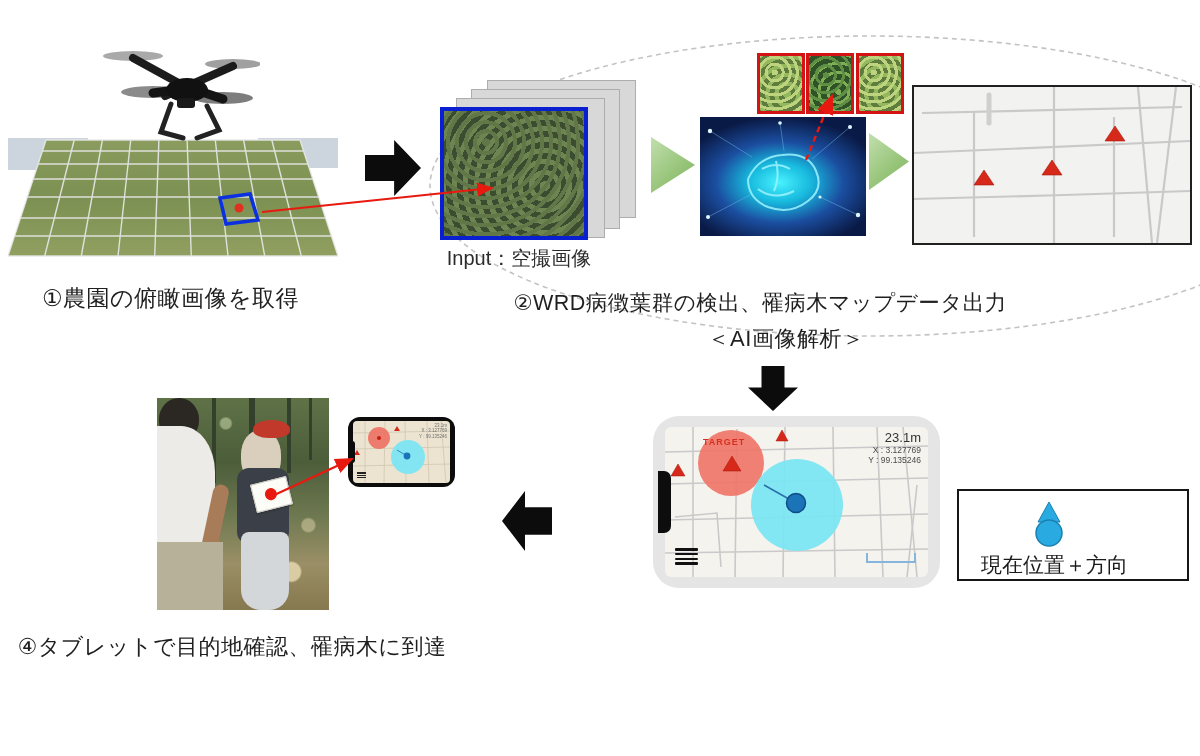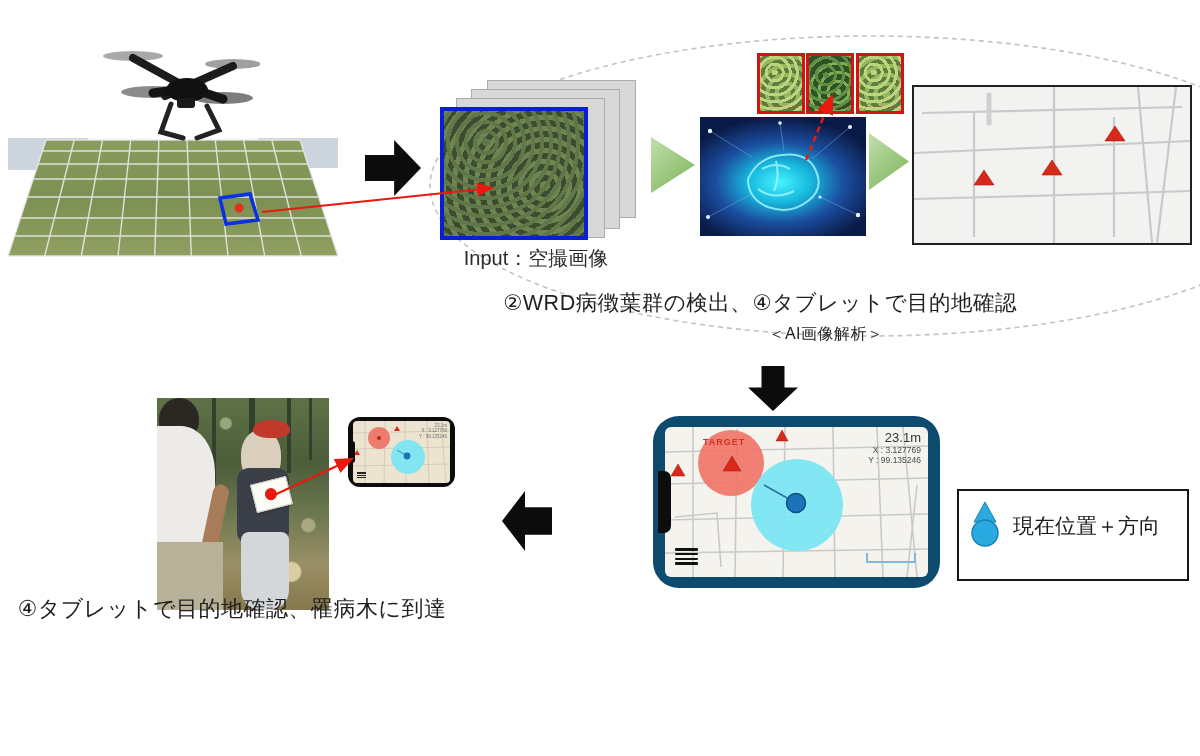--- a/index.html
+++ b/index.html
@@ -39,21 +39,21 @@
 
   .brain{position:absolute;left:700px;top:117px;width:166px;height:119px;
     background:radial-gradient(ellipse 62% 55% at 48% 55%, #48f2ff 0%, #17b9dd 30%, #1b4ea0 62%, #0a1a46 100%);}
 
   .gtri{position:absolute;clip-path:polygon(0 0,100% 50%,0 100%);
     background:linear-gradient(135deg,#c2dfae 0%,#96c478 60%,#7fae62 100%);}
 
   .outmap{position:absolute;left:912px;top:85px;width:276px;height:156px;background:#f2f2f0;border:2px solid #202020;}
 
   
-  .phone{position:absolute;left:653px;top:416px;width:287px;height:172px;background:#0c4a6e;border-radius:26px;}
+  .phone{position:absolute;left:653px;top:416px;width:287px;height:172px;background:#e5e5e5;border-radius:26px;}
   .pscreen{position:absolute;left:12px;top:11px;width:263px;height:150px;background:#f5f3ee;border-radius:6px;overflow:hidden;}
   .pnotch{position:absolute;left:5px;top:55px;width:13px;height:62px;background:#0d0d0d;border-radius:0 7px 7px 0;}
   .target-lbl{position:absolute;left:38px;top:10px;width:60px;font-size:9px;font-weight:bold;color:#d92f1f;letter-spacing:1px;}
   .preadout{position:absolute;right:7px;top:4px;text-align:right;line-height:1.15;}
   .preadout .dist{font-size:13px;color:#333;}
   .preadout .coord{font-size:8.5px;color:#4a4a4a;}
   .burger{position:absolute;left:10px;bottom:10px;width:23px;}
   .burger div{height:2.5px;background:#111;margin-bottom:2.2px;border-radius:1px;}
   .pscale{position:absolute;right:12px;bottom:14px;width:46px;height:8px;
     border-left:2px solid #84b5dc;border-right:2px solid #84b5dc;border-bottom:2px solid #84b5dc;}
@@ -134,30 +134,31 @@
     <line x1="38" y1="28" x2="100" y2="62" stroke="#1c1c1c" stroke-width="8" stroke-linecap="round"></line>
     <line x1="138" y1="36" x2="70" y2="66" stroke="#1c1c1c" stroke-width="8" stroke-linecap="round"></line>
     <line x1="58" y1="63" x2="95" y2="58" stroke="#141414" stroke-width="9" stroke-linecap="round"></line>
     <line x1="128" y1="69" x2="95" y2="58" stroke="#141414" stroke-width="9" stroke-linecap="round"></line>
     <ellipse cx="92" cy="60" rx="21" ry="12" fill="#111"></ellipse>
     <rect x="82" y="68" width="18" height="10" rx="3" fill="#1a1a1a"></rect>
     <path d="M76,74 L66,102 L88,108" fill="none" stroke="#222" stroke-width="5" stroke-linecap="round"></path>
     <path d="M112,76 L124,100 L102,108" fill="none" stroke="#222" stroke-width="5" stroke-linecap="round"></path>
   </svg>
 
+  <div class="cap" style="left:18px;top:283px;width:305px;font-size:23px;">①農園の俯瞰画像を取得</div>
 
   <div class="blk ar-right"></div>
   <div class="blk ar-down"></div>
   <div class="blk ar-left"></div>
 
   <div class="sheet" style="left:487px;top:80px;width:147px;height:136px;"></div>
   <div class="sheet" style="left:471px;top:89px;width:147px;height:138px;"></div>
   <div class="sheet" style="left:456px;top:98px;width:147px;height:138px;"></div>
   <div class="aerial"></div>
-  <div class="lbl" style="left:436px;top:245px;width:200px;font-size:20px;">Input：空撮画像</div>
+  <div class="lbl" style="left:419px;top:245px;width:200px;font-size:20px;">Input：空撮画像</div>
 
   <div class="gtri" style="left:651px;top:137px;width:44px;height:56px;"></div>
 
   <div class="leaf" style="left:757px;"></div>
   <div class="leaf dark" style="left:806px;"></div>
   <div class="leaf" style="left:856px;"></div>
 
   <div class="brain">
     <svg width="166" height="119" viewBox="0 0 166 119">
       <g fill="none" stroke="#9df4ff" stroke-width="2" opacity="0.85">
@@ -198,22 +199,22 @@
       </g>
       <path d="M75,8 L75,36" stroke="#cfcfcf" stroke-width="5" stroke-linecap="round" fill="none"></path>
       <g fill="#d6291a" stroke="#a51708" stroke-width="0.6">
         <polygon points="70,83 60,98 80,98"></polygon>
         <polygon points="138,73 128,88 148,88"></polygon>
         <polygon points="201,39 191,54 211,54"></polygon>
       </g>
     </svg>
   </div>
 
-  <div class="cap" style="left:440px;top:288px;width:640px;font-size:21.5px;">②WRD病徴葉群の検出、④タブレットで目的地確認</div>
-  <div class="cap" style="left:676px;top:324px;width:300px;font-size:16px;">＜AI画像解析＞</div>
+  <div class="cap" style="left:440px;top:288px;width:640px;font-size:21.5px;">②WRD病徴葉群の検出、罹病木マップデータ出力</div>
+  <div class="cap" style="left:636px;top:324px;width:300px;font-size:22px;">＜AI画像解析＞</div>
 
   <div class="phone">
     <div class="pscreen">
       <svg width="263" height="150" viewBox="0 0 263 150">
         <g fill="none" stroke="#c9c9c9" stroke-width="1.6">
           <path d="M28,0 L28,150"></path>
             <path d="M72,2 L70,150"></path>
             <path d="M120,0 L118,150"></path>
           <path d="M168,0 L170,150"></path>
             <path d="M212,0 L218,150"></path>
@@ -246,21 +247,21 @@
           <div></div>
           <div></div>
           <div></div>
         </div>
       <div class="pscale"></div>
     </div>
     <div class="pnotch"></div>
   </div>
 
   <div class="legend">
-    <div class="leg-row" style="top:10px;">
+    <div class="leg-row" style="top:10px;flex-direction:column;">
       <svg width="32" height="50" viewBox="0 0 32 50">
         <polygon points="16,1 5,21 27,21" fill="#29abe2" stroke="#1b80b2" stroke-width="1"></polygon>
         <circle cx="16" cy="32" r="13" fill="#29abe2" stroke="#1b80b2" stroke-width="1.5"></circle>
       </svg>
       <span class="leg-label">現在位置＋方向</span>
     </div>
   </div>
 
 
   <div class="photo">
@@ -311,21 +312,21 @@
       </div>
       <div class="mburger">
           <div></div>
           <div></div>
           <div></div>
         </div>
     </div>
     <div class="mnotch"></div>
   </div>
 
-  <div class="cap" style="left:12px;top:594px;width:440px;font-size:22px;">④タブレットで目的地確認、罹病木に到達</div>
+  <div class="cap" style="left:12px;top:632px;width:440px;font-size:22px;">④タブレットで目的地確認、罹病木に到達</div>
 
   <svg class="abs" style="left:0;top:0;pointer-events:none;" width="1200" height="756">
     <defs>
       <marker id="ra" markerWidth="9" markerHeight="8" refX="7.5" refY="3.5" orient="auto">
         <path d="M0,0 L8.5,3.5 L0,7 Z" fill="#e8190f"></path>
       </marker>
     </defs>
     <line x1="262" y1="212" x2="492" y2="188" stroke="#e8190f" stroke-width="2" marker-end="url(#ra)"></line>
     <line x1="806" y1="160" x2="832" y2="96" stroke="#e8190f" stroke-width="2.4" stroke-dasharray="6 4" marker-end="url(#ra)"></line>
     <line x1="270" y1="497" x2="352" y2="459" stroke="#e8190f" stroke-width="2.2" marker-end="url(#ra)"></line>

